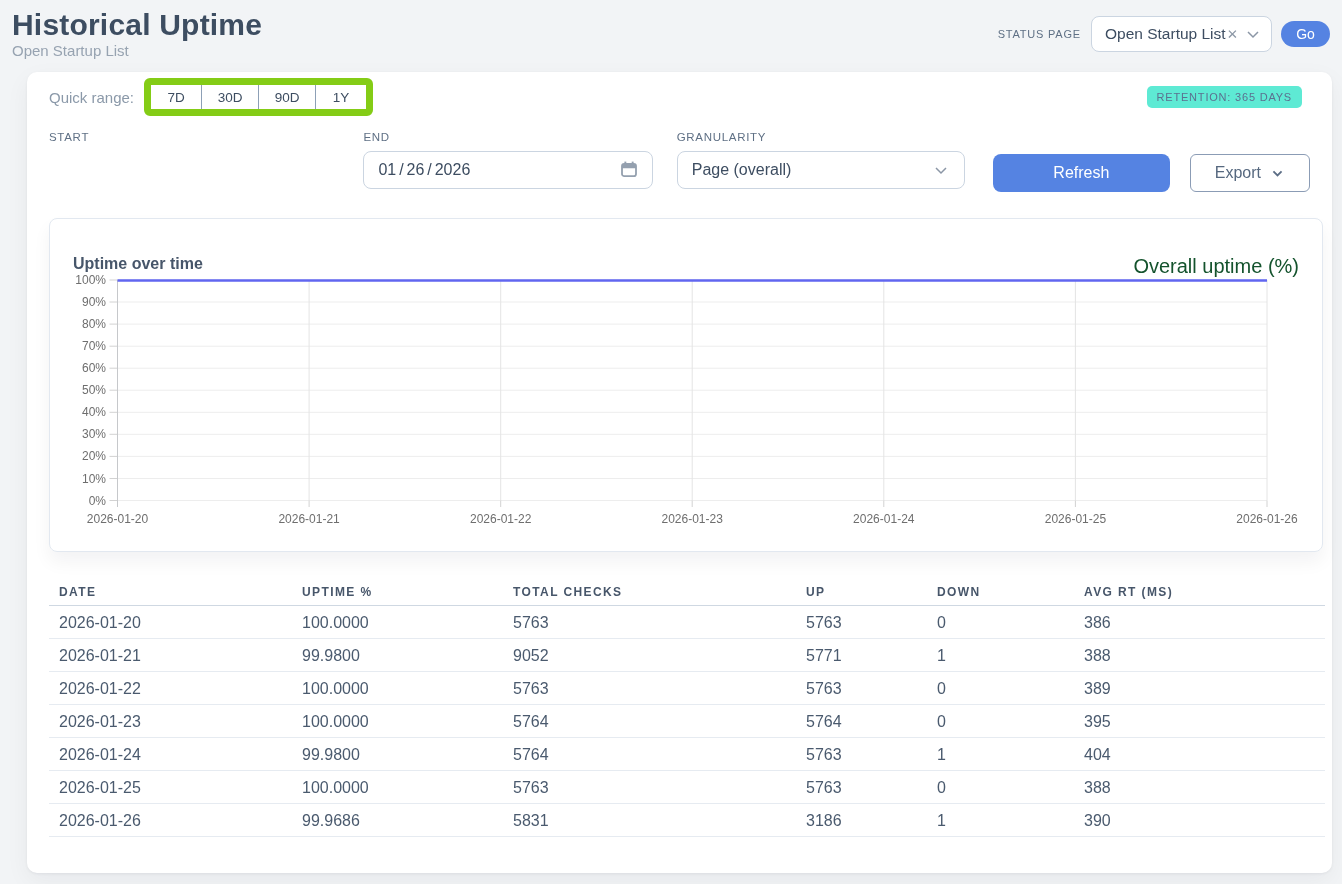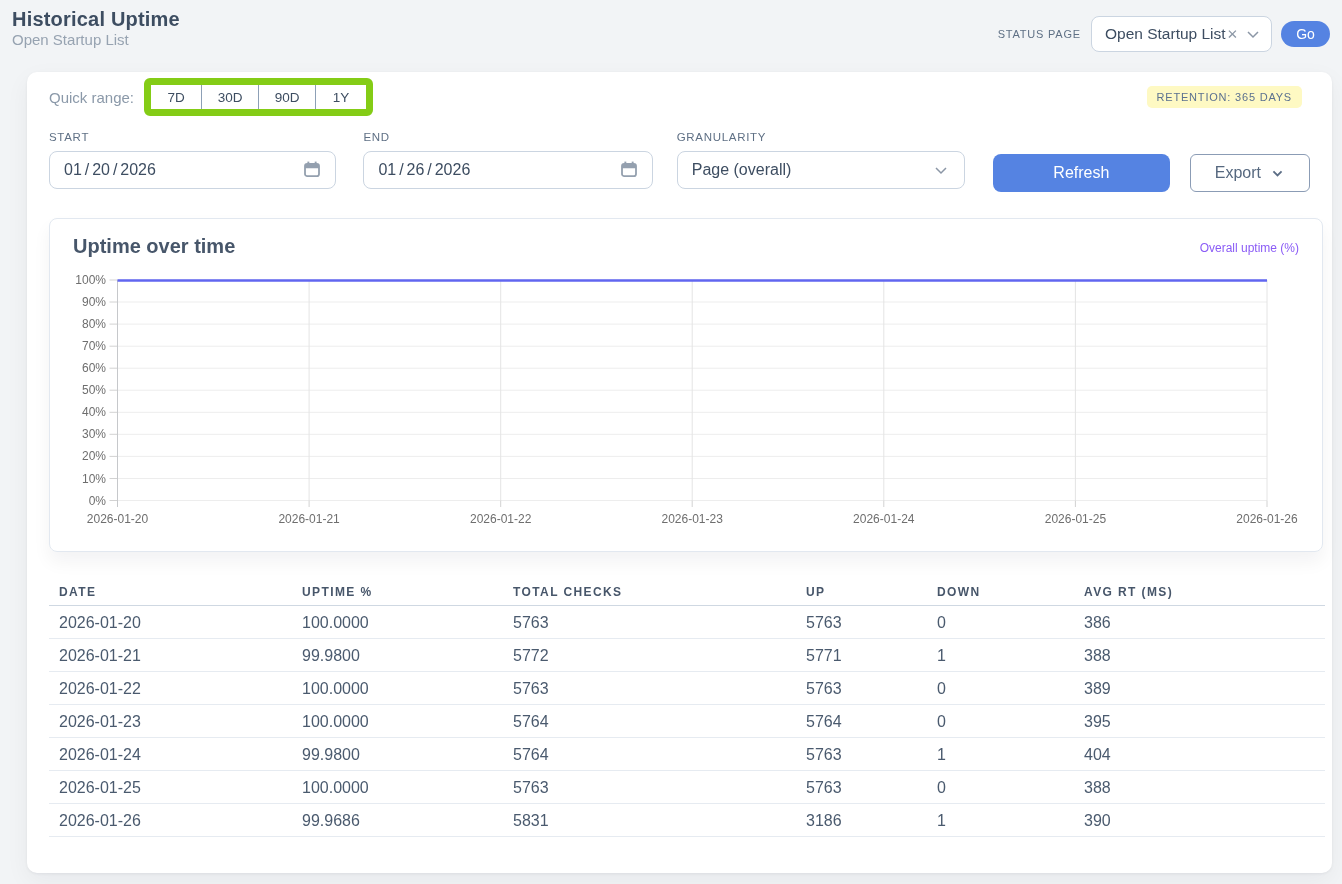--- a/index.html
+++ b/index.html
@@ -1,44 +1,44 @@
 <!DOCTYPE html>
 <html><head>
 <meta charset="utf-8">
 <style>
   * { margin:0; padding:0; box-sizing:border-box; }
   html,body { width:1342px; height:884px; background:#f2f4f6; font-family:"Liberation Sans", sans-serif; overflow:hidden; }
   .topbar { display:flex; justify-content:space-between; align-items:flex-start; padding:8px 12px 0 12px; height:72px; }
-  h1 { font-size:20px; font-weight:700; color:#3d4d61; letter-spacing:0.2px; }
+  h1 { font-size:30px; font-weight:700; color:#3d4d61; letter-spacing:0.2px; }
   .subtitle { font-size:15px; color:#97a3b1; margin-top:0px; }
   .top-right { display:flex; align-items:center; margin-top:8px; }
   .sp-label { font-size:11px; font-weight:400; color:#5f7085; letter-spacing:0.8px; margin-right:10px; }
   .sp-select { width:181px; height:36px; background:#fff; border:1px solid #cbd5e1; border-radius:8px; display:flex; align-items:center; padding:0 10px 0 13px; }
   .sp-select .txt { font-size:15.5px; color:#3d4d61; white-space:nowrap; }
   .sp-select .x { color:#8d98a6; font-size:13.5px; margin-left:1px; }
   .go-btn { width:49px; height:26px; background:#5583e2; color:#fff; border-radius:13px; font-size:14px; display:flex; align-items:center; justify-content:center; margin-left:9px; }
   .card { margin:0 10px 0 27px; background:#fff; border-radius:10px; box-shadow:0 1px 3px rgba(15,23,42,0.06), 0 8px 24px rgba(15,23,42,0.05); height:801px; padding:12px 22px 0 22px; position:relative; }
   .row1 { display:flex; align-items:center; height:26px; }
   .qr-label { font-size:15px; color:#8b99a9; margin-right:10px; }
   .seg { display:flex; border:1px solid #8fa0b5; border-radius:6px; }
   .seg { border:7px solid #84cc16; overflow:hidden; background:#fff; }
   .seg button { font-family:inherit; height:24px; border:none; background:#fff; font-size:13.5px; color:#3d4d61; border-right:1px solid #8da0b6; }
   .seg button:last-child { border-right:none; }
-  .badge { margin-left:auto; margin-right:8px; height:22px; background:#fef9c3; border-radius:5px; display:flex; align-items:center; padding:0 10px; font-size:11px; font-weight:400; letter-spacing:0.8px; color:#5b7190; }
+  .badge { margin-left:auto; margin-right:8px; height:22px; background:#5eead4; border-radius:5px; display:flex; align-items:center; padding:0 10px; font-size:11px; font-weight:400; letter-spacing:0.8px; color:#5b7190; }
   .row2 { display:flex; margin-top:21px;gap:10px; }
   .field { display:flex; flex-direction:column; }
   .flabel { font-size:11.5px; font-weight:400; letter-spacing:0.7px; color:#5f7085; margin-bottom:8px; }
   .ibox { height:38px; border:1px solid #cbd5e1; border-radius:8px; background:#fff; display:flex; align-items:center; padding:0 15px 0 14px; font-size:16px; color:#3d4d61; }
   .ibox .grow { flex:1; }
   .btn { height:38px; border-radius:8px; display:flex; align-items:center; justify-content:center; font-size:16px; }
   .refresh { background:#5583e2; color:#fff; width:188px; margin-top:23px; margin-left:18px; }
   .export { background:#fff; color:#56687f; width:128px; margin-top:23px; margin-left:10px; border:1px solid #8b9cb5; border-radius:6px; }
   .chartbox { margin-top:26px; width:1274px; border:1px solid #e2e8f0; border-radius:8px; box-shadow:0 10px 18px rgba(15,23,42,0.05); height:334px; position:relative; }
-  .chart-title { position:absolute; left:23px; top:16px; font-size:20px; font-weight:700; color:#47566a; }
-  .chart-right { position:absolute; right:23px; top:22px; font-size:12px; color:#8b5cf6; }
+  .chart-title { position:absolute; left:23px; top:36px; font-size:16px; font-weight:700; color:#47566a; }
+  .chart-right { position:absolute; right:23px; top:36px; font-size:20px; color:#14532d; }
   table { border-collapse:collapse; width:1276px; margin-top:20px; table-layout:fixed; }
   th { text-align:left; font-size:12px; font-weight:700; letter-spacing:1.4px; color:#47566a; padding:13px 10px 6px 10px; border-bottom:1px solid #cfd8e2; }
   td { font-size:16px; color:#4a5a6e; padding:2px 10px 0 10px; height:33px; vertical-align:middle; border-bottom:1px solid #e6ebf1; }
   .chev { stroke:#8b96a6; stroke-width:1.5; fill:none; } .chevd { stroke:#5b6d85; stroke-width:1.7; fill:none; }
 </style>
 </head>
 <body>
   <div class="topbar">
     <div>
       <h1>Historical Uptime</h1>
@@ -63,30 +63,20 @@
         <button style="width:51px">7D</button>
         <button style="width:57px">30D</button>
         <button style="width:57px">90D</button>
         <button style="width:50px">1Y</button>
       </div>
       <div class="badge">RETENTION: 365 DAYS</div>
     </div>
     <div class="row2">
       <div class="field" style="width:306px">
         <div class="flabel">START</div>
-        <div class="ibox">
-          <span style="word-spacing:-1.5px">01 / 20 / 2026</span>
-          <span class="grow"></span>
-          <svg style="margin-top:-2px" width="16" height="16" viewBox="0 0 16 16">
-            <rect x="3.4" y="0.6" width="1.9" height="3.4" fill="#94a0af"></rect>
-            <rect x="10.7" y="0.6" width="1.9" height="3.4" fill="#94a0af"></rect>
-            <rect x="1.0" y="2.9" width="14" height="12.2" rx="2.2" fill="none" stroke="#94a0af" stroke-width="1.8"></rect>
-            <path d="M1.0 5.1 a2.2 2.2 0 0 1 2.2 -2.2 h9.6 a2.2 2.2 0 0 1 2.2 2.2 v2.2 h-14 z" fill="#94a0af"></path>
-          </svg>
-        </div>
       </div>
       <div class="field" style="width:308px; margin-left:17px">
         <div class="flabel">END</div>
         <div class="ibox">
           <span style="word-spacing:-1.5px">01 / 26 / 2026</span>
           <span class="grow"></span>
           <svg style="margin-top:-2px" width="16" height="16" viewBox="0 0 16 16">
             <rect x="3.4" y="0.6" width="1.9" height="3.4" fill="#94a0af"></rect>
             <rect x="10.7" y="0.6" width="1.9" height="3.4" fill="#94a0af"></rect>
             <rect x="1.0" y="2.9" width="14" height="12.2" rx="2.2" fill="none" stroke="#94a0af" stroke-width="1.8"></rect>
@@ -199,21 +189,21 @@
           <td>2026-01-20</td>
           <td>100.0000</td>
           <td>5763</td>
           <td>5763</td>
           <td>0</td>
           <td>386</td>
         </tr>
         <tr>
           <td>2026-01-21</td>
           <td>99.9800</td>
-          <td>5772</td>
+          <td>9052</td>
           <td>5771</td>
           <td>1</td>
           <td>388</td>
         </tr>
         <tr>
           <td>2026-01-22</td>
           <td>100.0000</td>
           <td>5763</td>
           <td>5763</td>
           <td>0</td>

